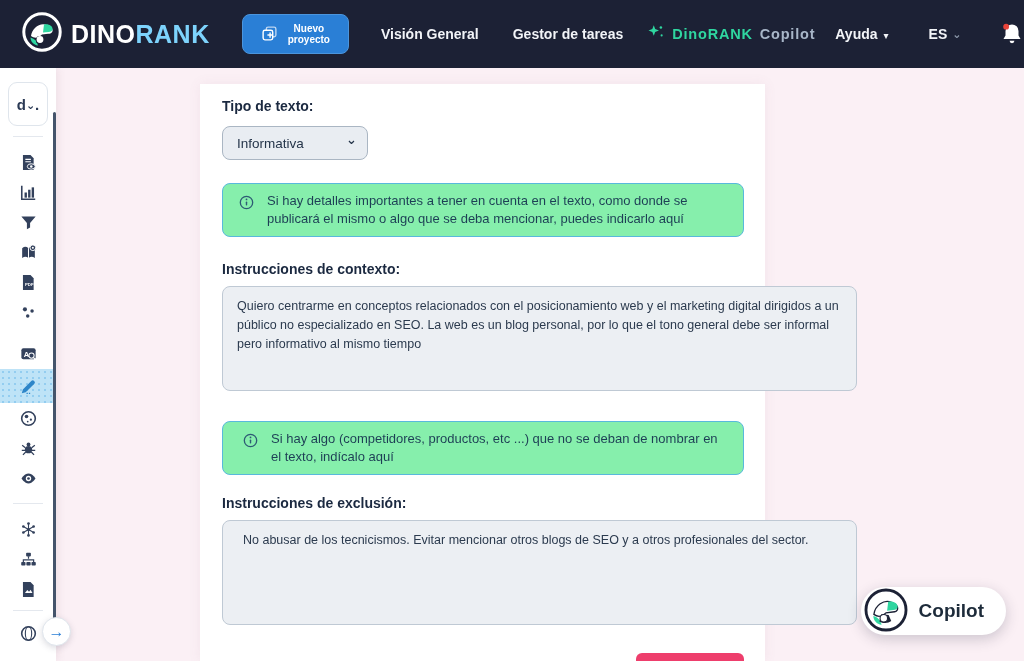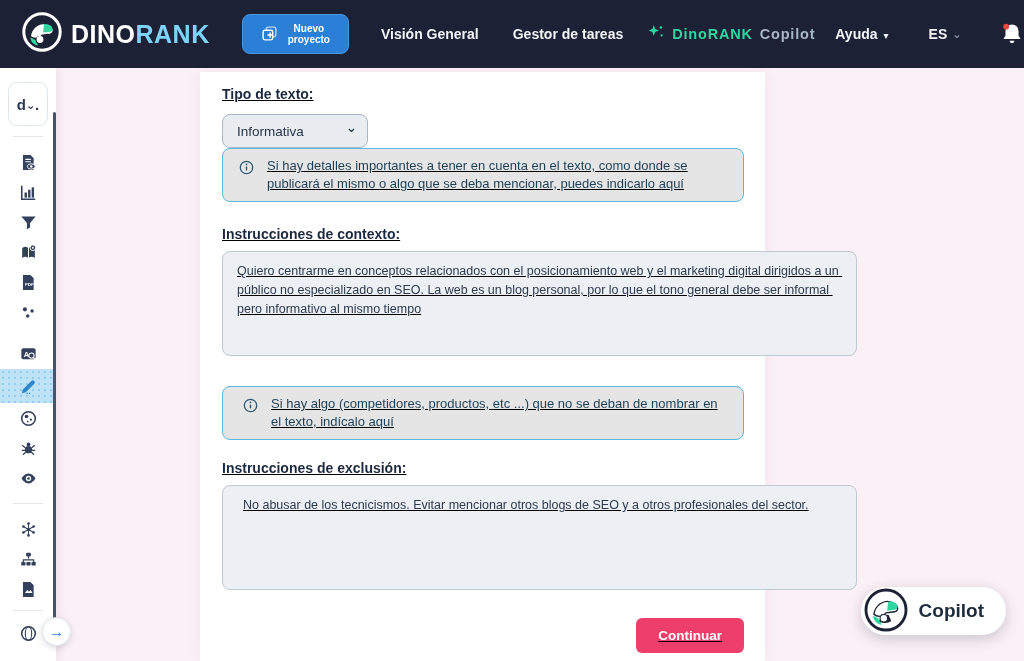--- a/index.html
+++ b/index.html
@@ -67,42 +67,41 @@
 
   .sidebar-expand-btn {
     position: absolute; left: 42px; top: 549px; width: 29px; height: 29px; border-radius: 50%;
     background: #fff; border: 1px solid #dfe5ec; color: #2a7fd6; font-size: 16px;
     display: flex; align-items: center; justify-content: center; cursor: pointer;
     box-shadow: 0 2px 6px rgba(60,60,90,.18); z-index: 20; font-family: inherit;
   }
 
   
   .main-panel {
-    position: absolute; left: 200px; top: 4px; bottom: 0; width: 565px; background: #fff;
+    position: absolute; left: 200px; top: 16px; bottom: 0; width: 565px; background: #fff;
     box-shadow: 0 0 12px rgba(140, 90, 110, 0.08);
-    text-decoration: underline;
   }
   .content { padding: 14px 21px 0 22px; }
 
   .field-label { font-size: 14px; font-weight: bold; color: #1b2940; margin-bottom: 12px; }
-  .select-wrap { position: relative; width: 146px; }
+  .select-wrap { position: relative; width: 146px; margin-bottom: 23px; }
   .select-wrap select {
     appearance: none; -webkit-appearance: none; width: 146px; height: 34px;
     background: #e9edf2; border: 1px solid #aab6c3; border-radius: 8px;
     padding: 0 28px 0 14px; font-size: 13.5px; color: #25354a; cursor: pointer;
     font-family: inherit;
   }
   .select-wrap .sel-caret {
     position: absolute; right: 11px; top: 6px; font-size: 13px; font-weight: bold;
     color: #25354a; pointer-events: none;
   }
 
   .info-alert {
     display: flex; align-items: flex-start; gap: 13px;
-    background: #e5e5e5; border: 1px solid #59b8dc; border-radius: 8px;
+    background: #86efac; border: 1px solid #59b8dc; border-radius: 8px;
     padding: 8px 16px; margin-bottom: 24px;
   }
   .info-alert .ia-icon { flex: none; margin-top: 3px; }
   .info-alert .ia-text { font-size: 13px; line-height: 18px; color: #1d3f55; }
   .info-alert.single { padding: 8px 20px; margin-bottom: 20px; }
 
   .textarea-field {
     width: 635px; height: 105px; background: #eceff3; border: 1px solid #bfc9d4;
     border-radius: 8px; padding: 10px 14px; font-size: 12.5px; line-height: 19px;
     color: #2b3a4e; resize: none; font-family: inherit; display: block;

